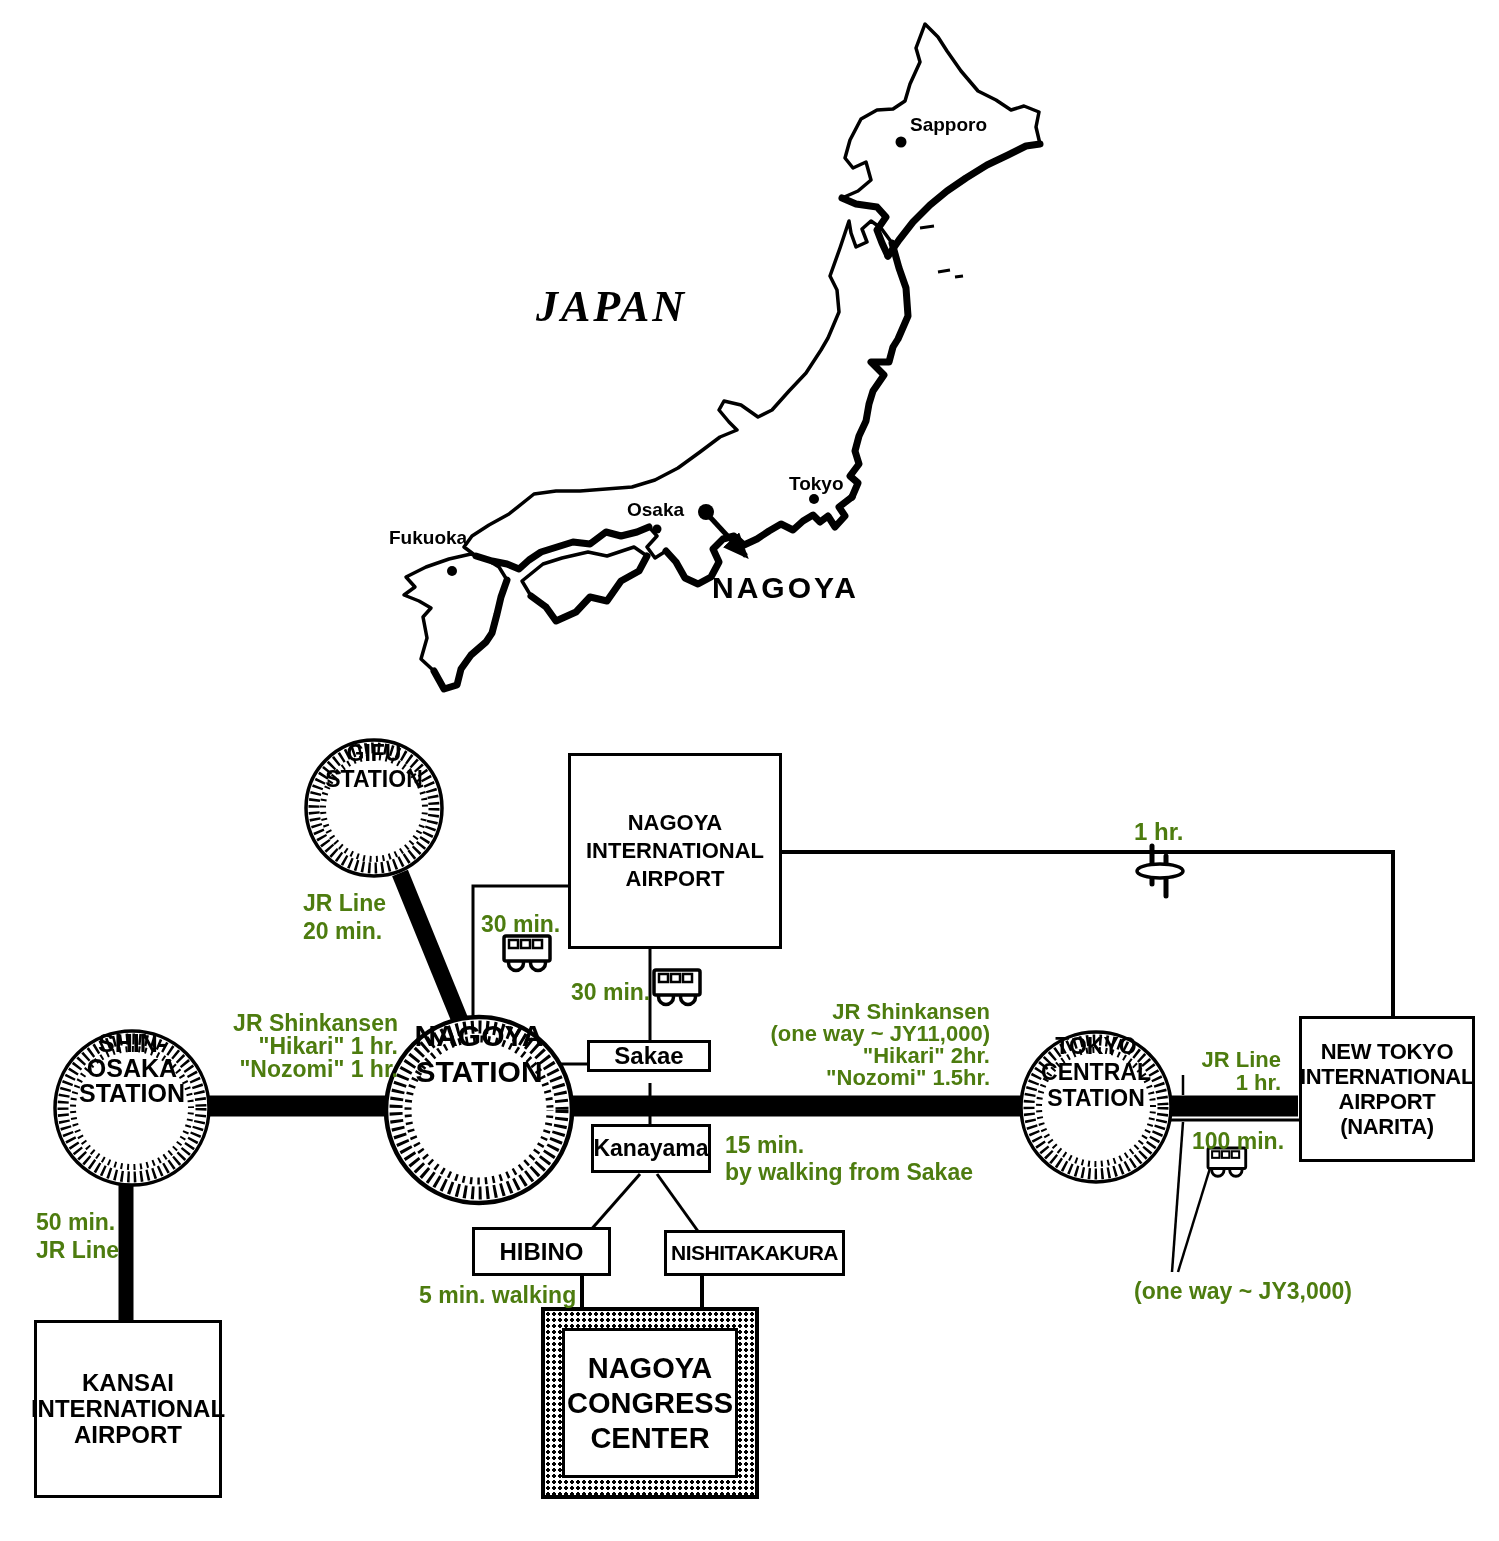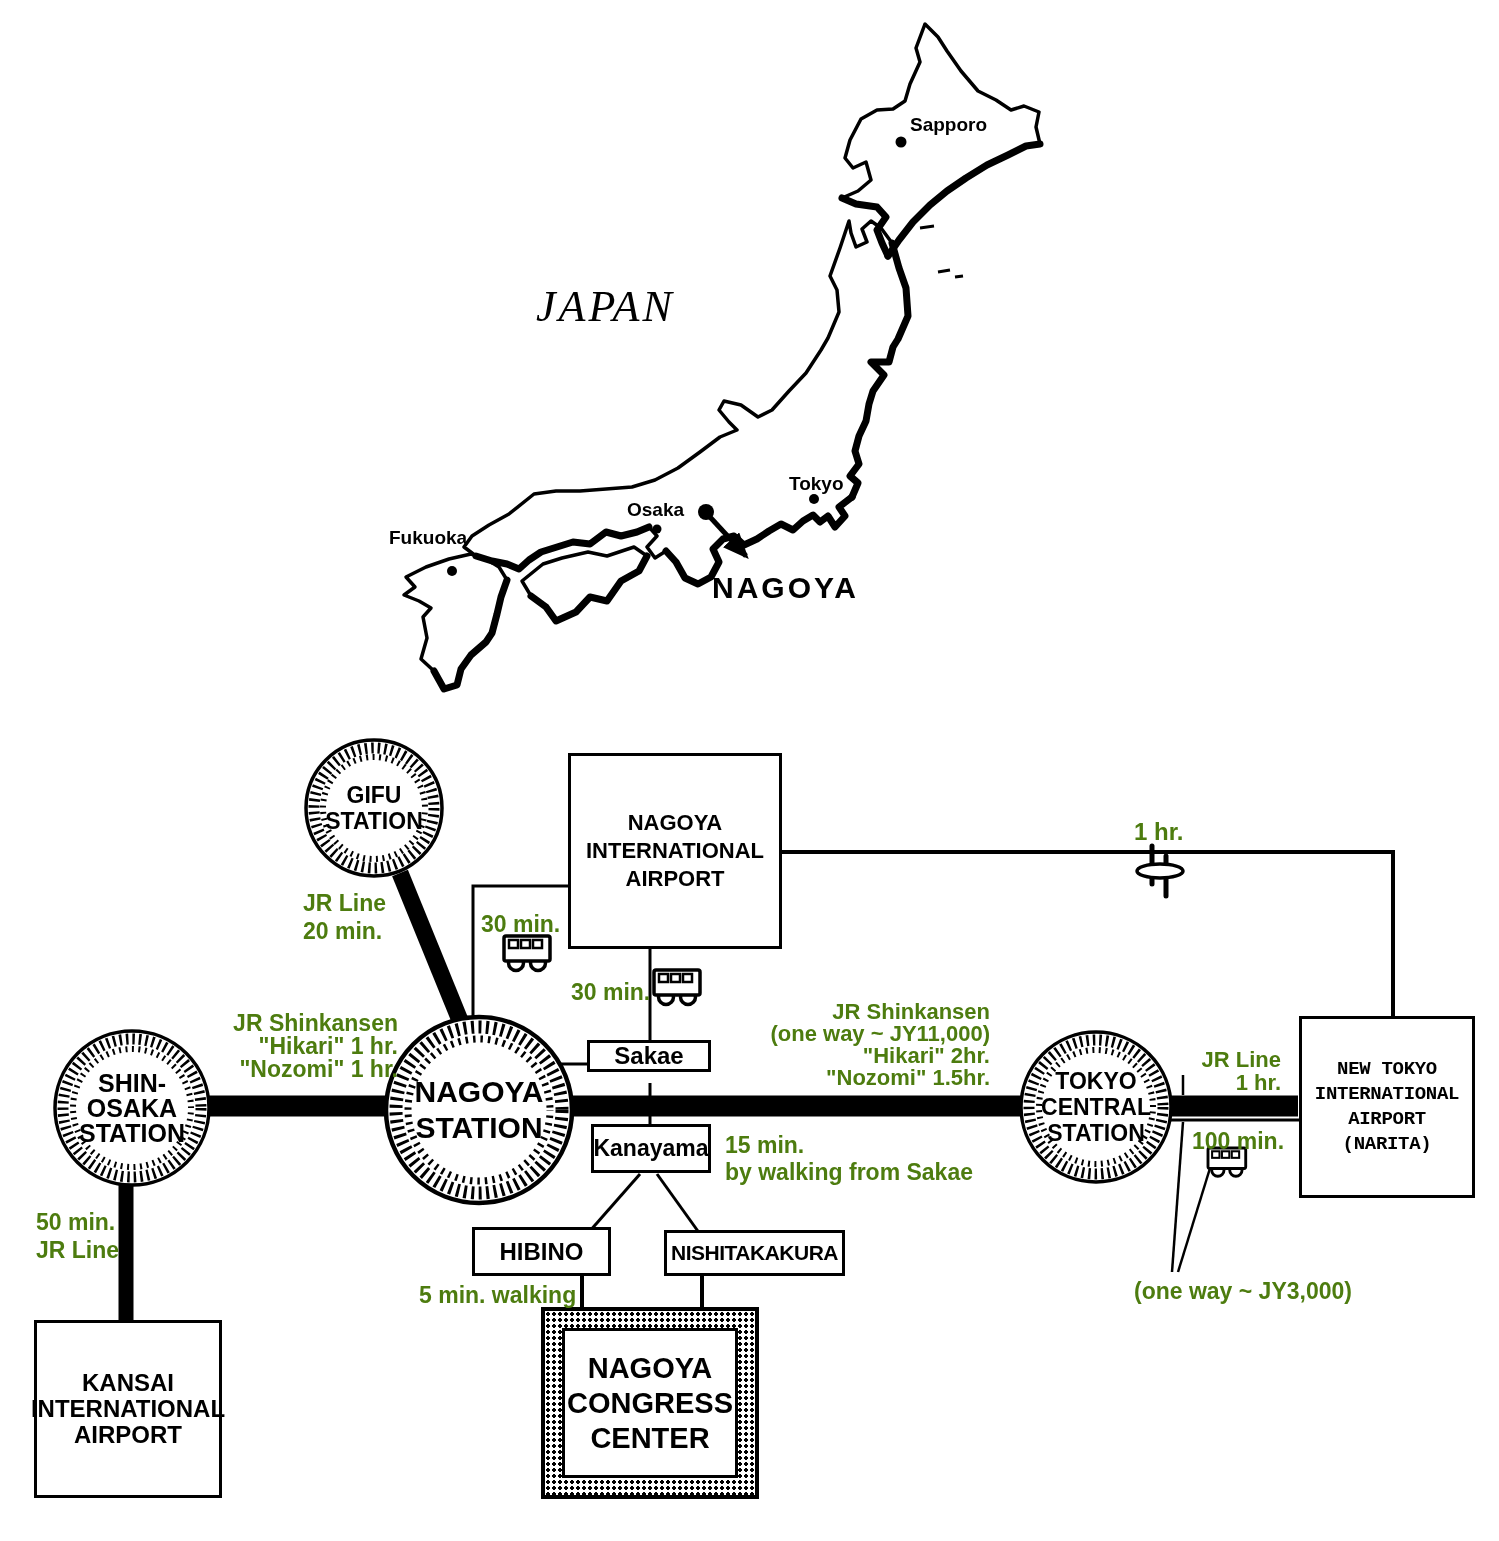--- a/index.html
+++ b/index.html
@@ -5,21 +5,21 @@
   html,body{margin:0;padding:0;background:#fff;}
   #page{position:relative;width:1499px;height:1541px;background:#fff;overflow:hidden;
         font-family:"Liberation Sans",sans-serif;color:#000;}
   #shapes{position:absolute;left:0;top:0;z-index:1;}
   .abs{position:absolute;z-index:2;}
   .lbl{font-weight:bold;color:#4d7c0f;}
   .center{text-align:right;}
   .node-box{background:#fff;border:3px solid #000;display:flex;flex-direction:column;
             align-items:center;justify-content:center;text-align:center;font-weight:bold;
             box-sizing:border-box;white-space:nowrap;}
-  .circle-label{display:flex;flex-direction:column;align-items:center;justify-content:center;
+  .circle-label{display:flex;flex-direction:column;align-items:center;
                 text-align:center;font-weight:bold;}
   #japan-title{font-family:"Liberation Serif",serif;font-style:italic;font-size:44px;
                letter-spacing:3px;font-weight:normal;}
   .city{font-weight:bold;font-size:19px;}
   #congress-outer{border:4px solid #000;box-sizing:border-box;
      background-image:radial-gradient(#000 1.8px,transparent 1.9px);
      background-size:6px 6px;background-color:#fff;}
   #congress-inner{position:absolute;left:17px;top:17px;right:17px;bottom:17px;
      background:#fff;border:3px solid #000;display:flex;flex-direction:column;
      align-items:center;justify-content:center;text-align:center;font-weight:bold;
@@ -124,21 +124,21 @@
   <g transform="translate(1208,1148) scale(0.82)">
     <use href="#bus"></use>
   </g>
   <g>
     <line x1="1152" y1="846" x2="1152" y2="884" stroke="#000" stroke-width="5" stroke-linecap="round"></line>
     <line x1="1166" y1="856" x2="1166" y2="896" stroke="#000" stroke-width="5" stroke-linecap="round"></line>
     <ellipse cx="1160" cy="871" rx="23" ry="7" fill="#fff" stroke="#000" stroke-width="3.5"></ellipse>
   </g>
 </svg>
 
-<div id="japan-title" class="abs" style="left:536px;top:281px;">JAPAN</div>
+<div id="japan-title" class="abs" style="left:536px;top:281px;font-weight:bold;">JAPAN</div>
 <div class="abs city" style="left:910px;top:114px;">Sapporo</div>
 <div class="abs city" style="left:789px;top:473px;">Tokyo</div>
 <div class="abs city" style="left:627px;top:499px;">Osaka</div>
 <div class="abs city" style="left:389px;top:527px;">Fukuoka</div>
 <div class="abs city" style="left:712px;top:571px;font-size:30px;letter-spacing:3px;">NAGOYA</div>
 
 <div class="abs circle-label" style="left:306px;top:740px;width:136px;height:136px;font-size:23px;line-height:26px;">
   <div>GIFU</div>
   <div>STATION</div>
 </div>
@@ -154,21 +154,21 @@
   <div>TOKYO</div>
   <div>CENTRAL</div>
   <div>STATION</div>
 </div>
 
 <div class="abs node-box" style="left:568px;top:753px;width:214px;height:196px;font-size:22px;line-height:28px;">
   <div>NAGOYA</div>
   <div>INTERNATIONAL</div>
   <div>AIRPORT</div>
 </div>
-<div class="abs node-box" style="left:1299px;top:1016px;width:176px;height:182px;font-size:19px;line-height:25px;letter-spacing:-0.3px;font-family:Liberation Mono, monospace;">
+<div class="abs node-box" style="left:1299px;top:1016px;width:176px;height:146px;font-size:22px;line-height:25px;letter-spacing:-0.3px;">
   <div>NEW TOKYO</div>
   <div>INTERNATIONAL</div>
   <div>AIRPORT</div>
   <div>(NARITA)</div>
 </div>
 <div class="abs node-box" style="left:34px;top:1320px;width:188px;height:178px;font-size:24px;line-height:26px;">
   <div>KANSAI</div>
   <div>INTERNATIONAL</div>
   <div>AIRPORT</div>
 </div>

